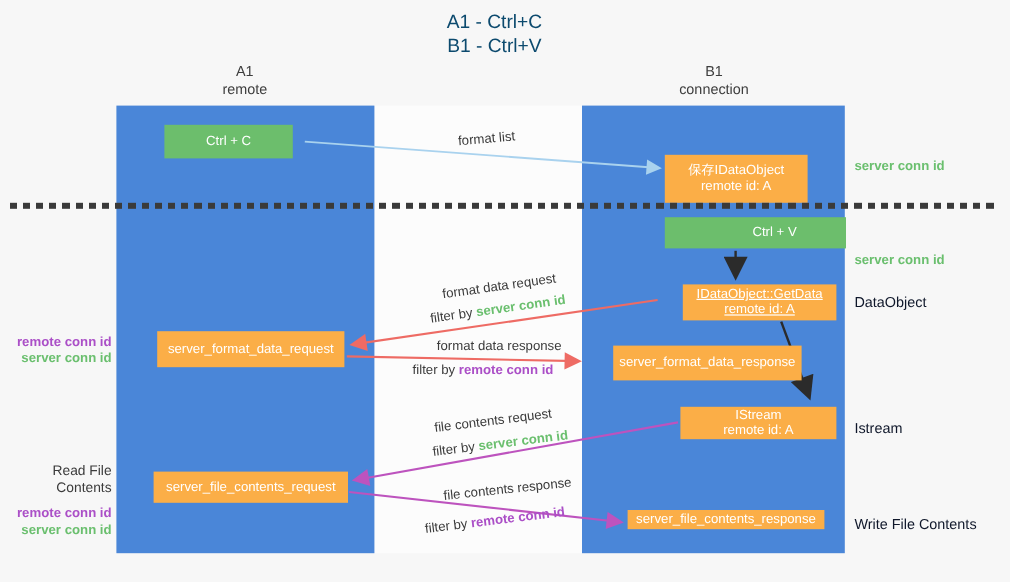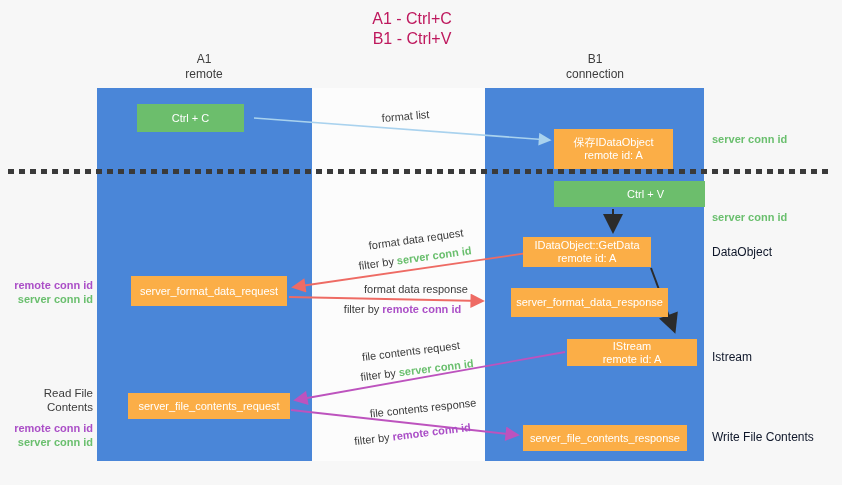--- a/index.html
+++ b/index.html
@@ -4,47 +4,47 @@
 <style>
   html,body{margin:0;padding:0;background:#e9e9e9;}
   .stage{
     position:relative;width:842px;height:485px;overflow:hidden;
     background:#f7f7f7;
     font-family:"Liberation Sans",sans-serif;
     color:#3b3b3b;
   }
   .abs{position:absolute;}
   
-  .title{left:0;width:824px;top:9px;text-align:center;font-size:16px;line-height:20px;color:#be185d;}
+  .title{left:0;width:824px;top:9px;text-align:center;font-size:16px;line-height:20px;color:#0c4a6e;}
   
   .col-header{top:52px;width:120px;text-align:center;font-size:12px;line-height:15px;color:#3d3d3d;}
   .col-header.left{left:144px;}
   .col-header.right{left:535px;}
   
   .column{background:#4a86d8;top:88px;height:373px;z-index:1;}
   .column.left{left:97px;width:215px;}
   .column.right{left:485px;width:219px;}
   .mid-strip{left:312px;top:88px;width:173px;height:373px;background:#fcfcfc;z-index:0;}
   
   .dotted{left:8px;top:169px;width:822px;height:5px;z-index:4;
     background:repeating-linear-gradient(to right,#3a3a3a 0 6px,transparent 6px 11px);}
   
   .node{z-index:3;color:#ffffff;font-size:11px;text-align:center;
     display:flex;flex-direction:column;justify-content:center;line-height:13px;}
   .node.green{background:#6cbe6c;}
   .node.orange{background:#fbae47;}
   .n-ctrl-c{left:137px;top:104px;width:107px;height:28px;}
   .n-save{left:554px;top:129px;width:119px;height:40px;}
   .n-ctrl-v{left:554px;top:181px;width:119px;height:26px;padding-left:32px;}
-  .n-getdata{left:523px;top:237px;width:128px;height:30px;}
+  .n-getdata{left:569px;top:237px;width:128px;height:30px;text-decoration:underline;}
   .n-fmt-req{left:131px;top:276px;width:156px;height:30px;}
   .n-fmt-resp{left:511px;top:288px;width:157px;height:29px;}
   .n-istream{left:567px;top:339px;width:130px;height:27px;}
   .n-file-req{left:128px;top:393px;width:162px;height:26px;}
-  .n-file-resp{left:523px;top:425px;width:164px;height:26px;}
+  .n-file-resp{left:523px;top:425px;width:164px;height:16px;}
   
   .arrows{left:0;top:0;z-index:2;pointer-events:none;}
   
   .mlabel{z-index:5;font-size:11px;color:#3b3b3b;text-align:center;white-space:nowrap;}
   .rot5{transform:rotate(-5deg);}
   .rot6{transform:rotate(-6deg);}
   .rot7{transform:rotate(-7deg);}
   .rot8{transform:rotate(-8deg);}
   .green-t{color:#6abf6e;font-weight:bold;}
   .purple-t{color:#ab4fc7;font-weight:bold;}

